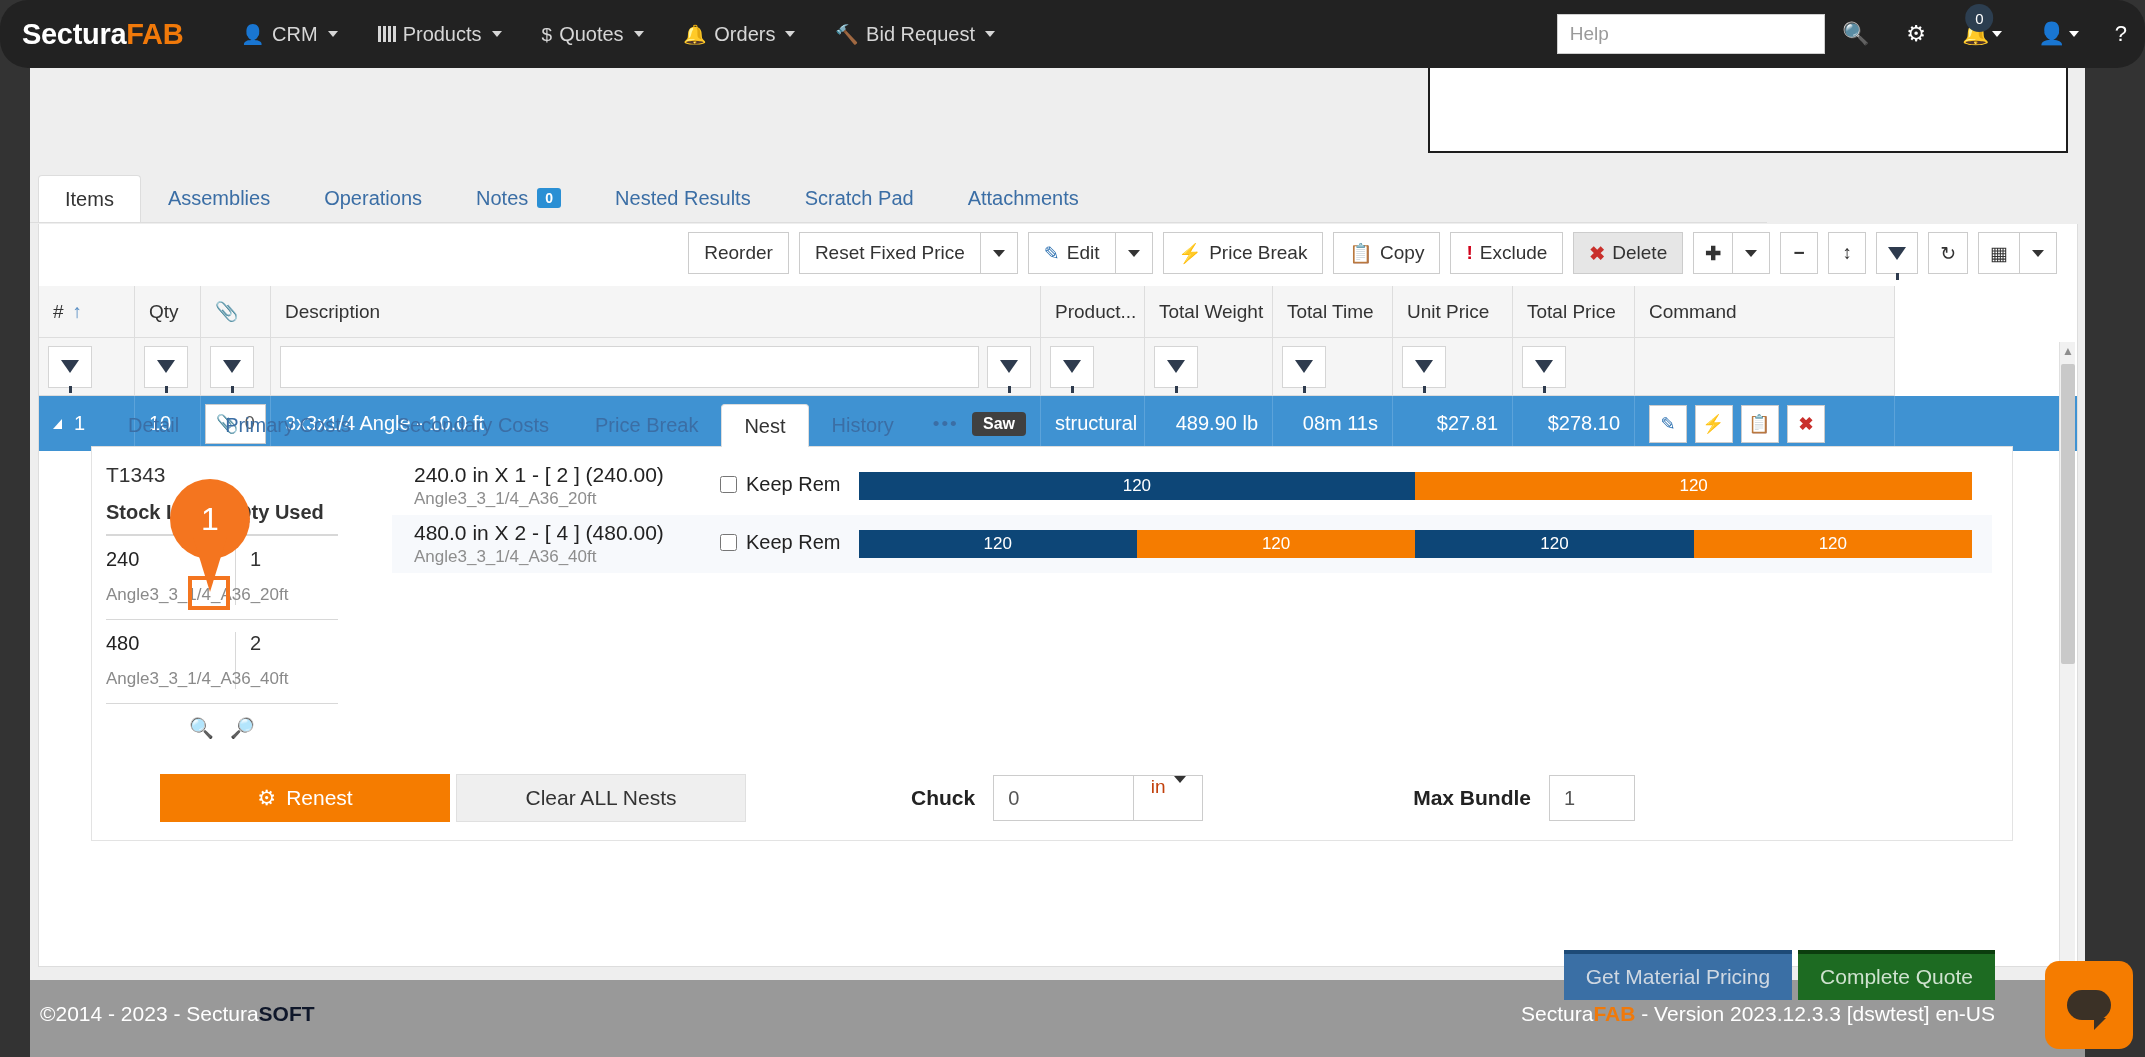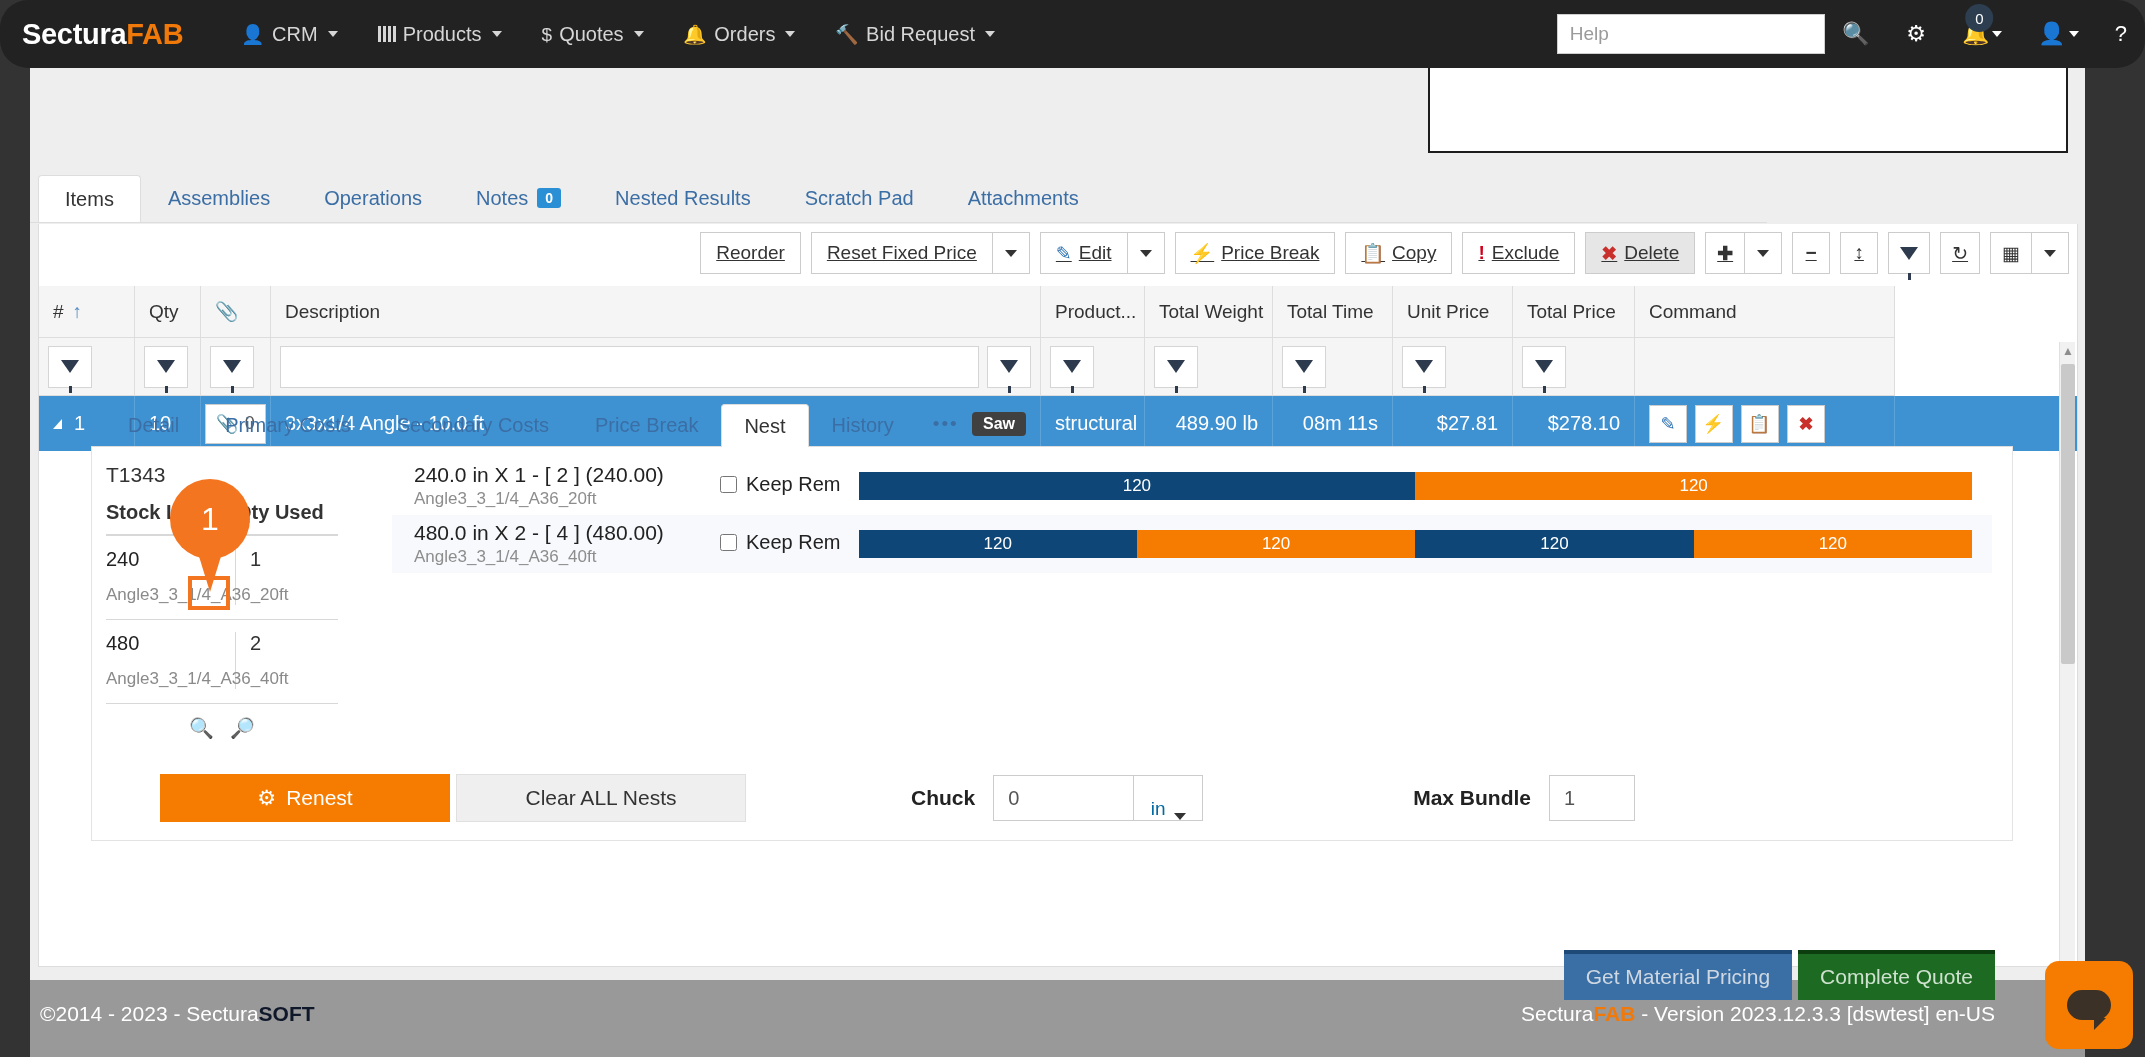--- a/index.html
+++ b/index.html
@@ -82,21 +82,21 @@
   }
 
   
   .card{
     position:absolute; top:156px; left:8px; width:2040px; height:743px;
     background:#ffffff; border:1px solid #dddddd; border-top:none;
   }
 
   
   .toolbar{
-    position:absolute; top:8px; right:8px; display:flex; align-items:flex-end;text-decoration:underline;
+    position:absolute; top:8px; right:20px; display:flex; align-items:flex-end;
   }
   .tb-group{ display:flex; margin-left:10px; }
   .tb-btn{
     height:42px; min-width:46px; padding:0 15px; background:#fff;
     border:1px solid #cccccc; display:flex; align-items:center; justify-content:center;
     gap:7px; font-size:19px; color:#333; cursor:pointer; white-space:nowrap;
     font-family:inherit;
   }
   .tb-btn.caretonly{ padding:0 11px; min-width:38px;}
   .tb-btn.pressed{ background:#e6e6e6; }
@@ -208,21 +208,21 @@
   }
   .fld-label{font-size:21px; font-weight:bold; color:#222;}
   .ctl-chuck{ display:flex; align-items:center; gap:18px; margin-left:165px;}
   .inp{
     height:46px; border:1px solid #ccc; background:#fff; padding:0 14px;
     display:flex; align-items:center; font-size:20px; color:#555; font-family:inherit;
   }
   .inp.chuck{ width:140px; border-right:none;}
   .unit{
     height:46px; width:70px; border:1px solid #ccc; background:#fff; display:flex;
-    align-items:flex-end; justify-content:center; gap:8px; font-size:19px; color:#0369a1; cursor:pointer;
+    align-items:flex-start; justify-content:center; gap:8px; font-size:19px; color:#c2410c; cursor:pointer;
   }
   .ctl-bundle{ display:flex; align-items:center; gap:18px; margin-left:210px;}
   .inp.bundle{ width:86px; }
 
   .scrollbar-v{
     position:absolute; right:2px; top:118px; width:16px; height:755px; background:#f1f1f1; border-left:1px solid #e0e0e0;
   }
   .sb-thumb{ position:absolute; top:0; left:1px; width:14px; height:300px; background:#c9c9c9; border-radius:2px;}
   .sb-arrow{ position:absolute; width:14px; left:1px; text-align:center; font-size:12px; color:#8d8d8d;}
 

